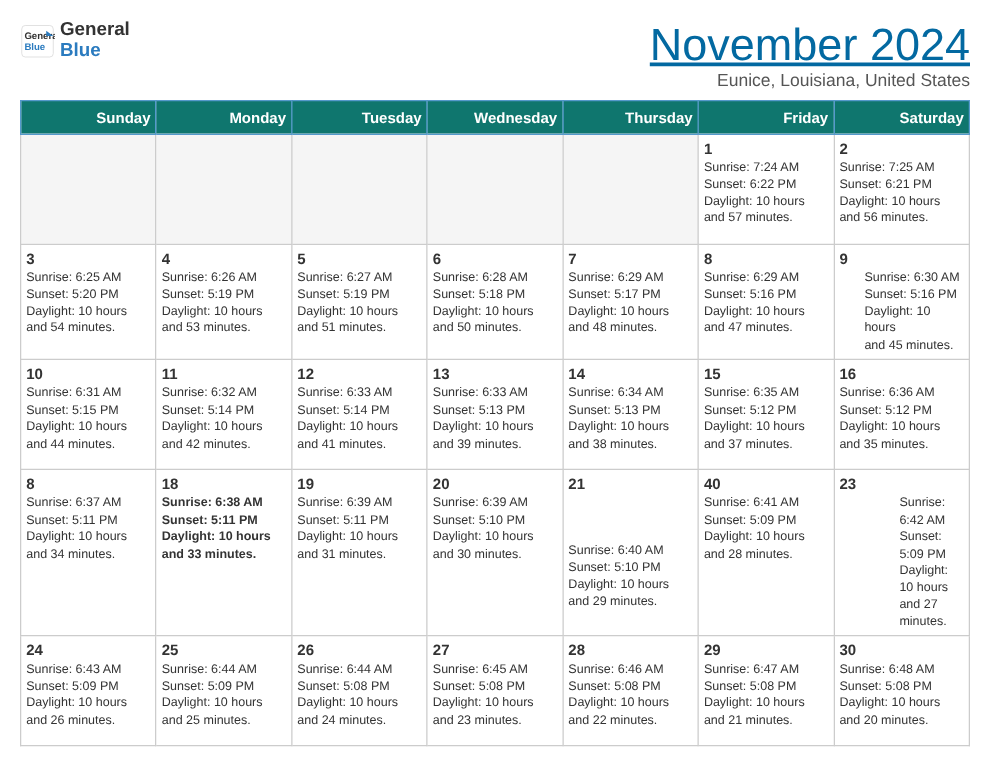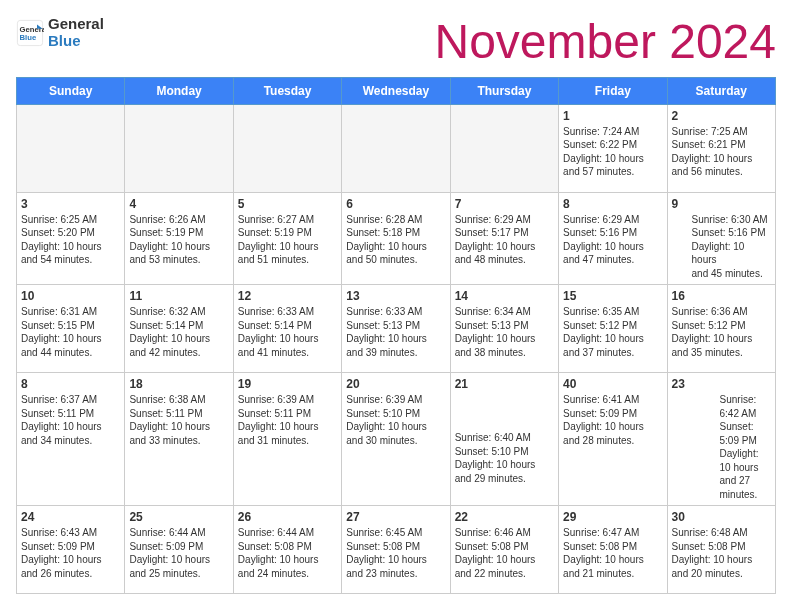--- a/index.html
+++ b/index.html
@@ -22,41 +22,42 @@
       gap: 4px;
     }
     .logo-icon {
       width: 28px;
       height: 28px;
     }
     .title-block {
       text-align: right;
     }
     .month-title {
-      font-size: 48px;
+      font-size: 36px;
       font-weight: normal;
-      color: #be185d;
+      color: #0369a1;
       line-height: 1.1;
+      text-decoration: underline;
     }
     .subtitle {
       font-size: 14px;
       color: #555;
     }
     .calendar {
       width: 100%;
       border-collapse: collapse;
       table-layout: fixed;
     }
     .calendar th {
-      background: #3b82f6;
+      background: #0f766e;
       color: #fff;
       font-size: 12px;
       font-weight: bold;
       padding: 6px 4px;
-      text-align: center;
+      text-align: right;
       border: 1px solid #5599cc;
     }
     .calendar td {
       border: 1px solid #ccc;
       vertical-align: top;
       padding: 4px;
       font-size: 10px;
       color: #333;
       height: 88px;
       background: #fff;
@@ -88,20 +89,21 @@
       <text x="5" y="30" font-size="11" font-weight="bold" fill="#2b7bbf" font-family="Arial">Blue</text>
       <polygon points="30,8 38,14 30,14" fill="#2b7bbf"></polygon>
     </svg>
     <div>
       <div style="font-size:15px;font-weight:bold;color:#333;line-height:1.1;">General</div>
       <div style="font-size:15px;font-weight:bold;color:#2b7bbf;line-height:1.1;">Blue</div>
     </div>
   </div>
   <div class="title-block">
     <div class="month-title">November 2024</div>
+    <div class="subtitle">Eunice, Louisiana, United States</div>
   </div>
 </div>
 
 <table class="calendar">
   <thead>
     <tr>
     <th>Sunday</th>
         <th>Monday</th>
         <th>Tuesday</th>
         <th>Wednesday</th>
@@ -237,21 +239,21 @@
       <tr>
         <td>
           <span class="day-num">8</span>
           <div class="day-info" style="white-space: pre-line;">Sunrise: 6:37 AM
 Sunset: 5:11 PM
 Daylight: 10 hours
 and 34 minutes.</div>
         </td>
         <td>
           <span class="day-num">18</span>
-          <div class="day-info" style="white-space: pre-line;">Sunrise: 6:38 AM
+          <div class="day-info" style="white-space: pre-line; font-weight: bold;">Sunrise: 6:38 AM
 Sunset: 5:11 PM
 Daylight: 10 hours
 and 33 minutes.</div>
         </td>
         <td>
           <span class="day-num">19</span>
           <div class="day-info" style="white-space: pre-line;">Sunrise: 6:39 AM
 Sunset: 5:11 PM
 Daylight: 10 hours
 and 31 minutes.</div>
@@ -308,21 +310,21 @@
 and 24 minutes.</div>
         </td>
         <td>
           <span class="day-num">27</span>
           <div class="day-info" style="white-space: pre-line;">Sunrise: 6:45 AM
 Sunset: 5:08 PM
 Daylight: 10 hours
 and 23 minutes.</div>
         </td>
         <td>
-          <span class="day-num">22</span>
+          <span class="day-num">28</span>
           <div class="day-info" style="white-space: pre-line;">Sunrise: 6:46 AM
 Sunset: 5:08 PM
 Daylight: 10 hours
 and 22 minutes.</div>
         </td>
         <td>
           <span class="day-num">29</span>
           <div class="day-info" style="white-space: pre-line;">Sunrise: 6:47 AM
 Sunset: 5:08 PM
 Daylight: 10 hours

